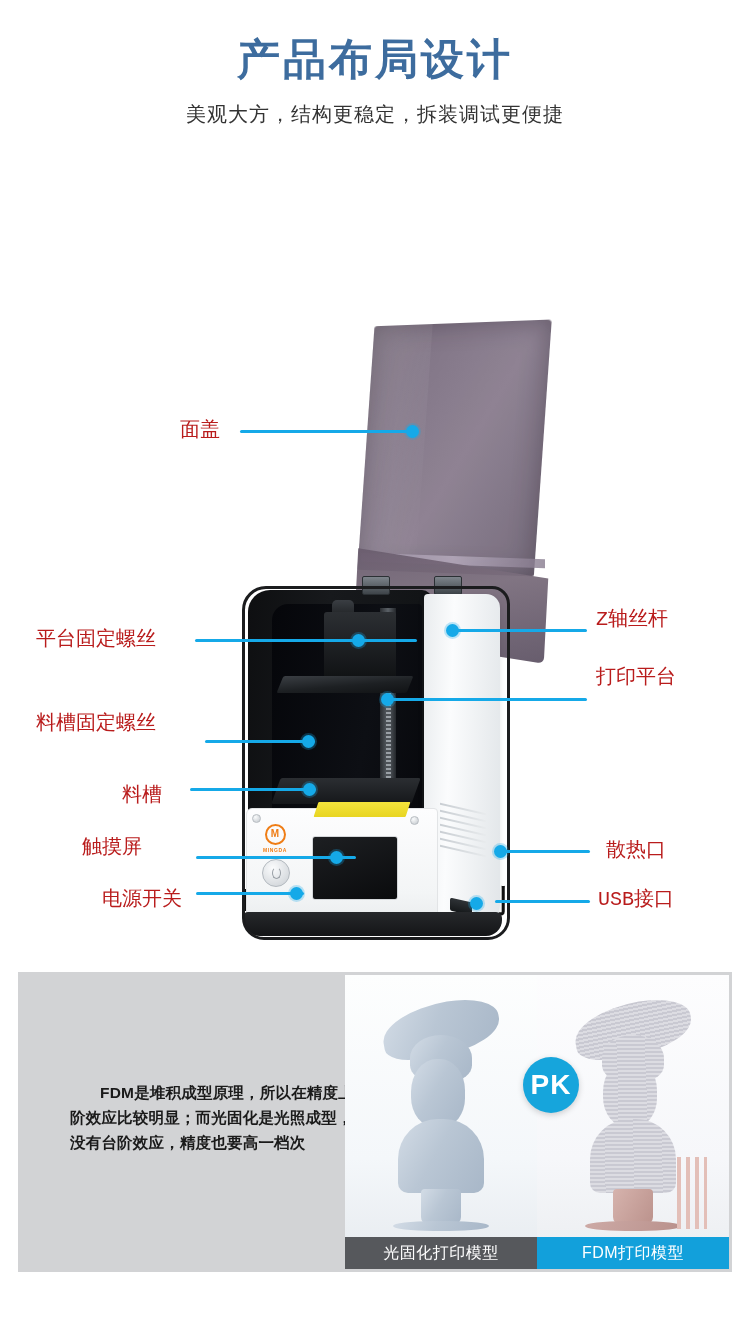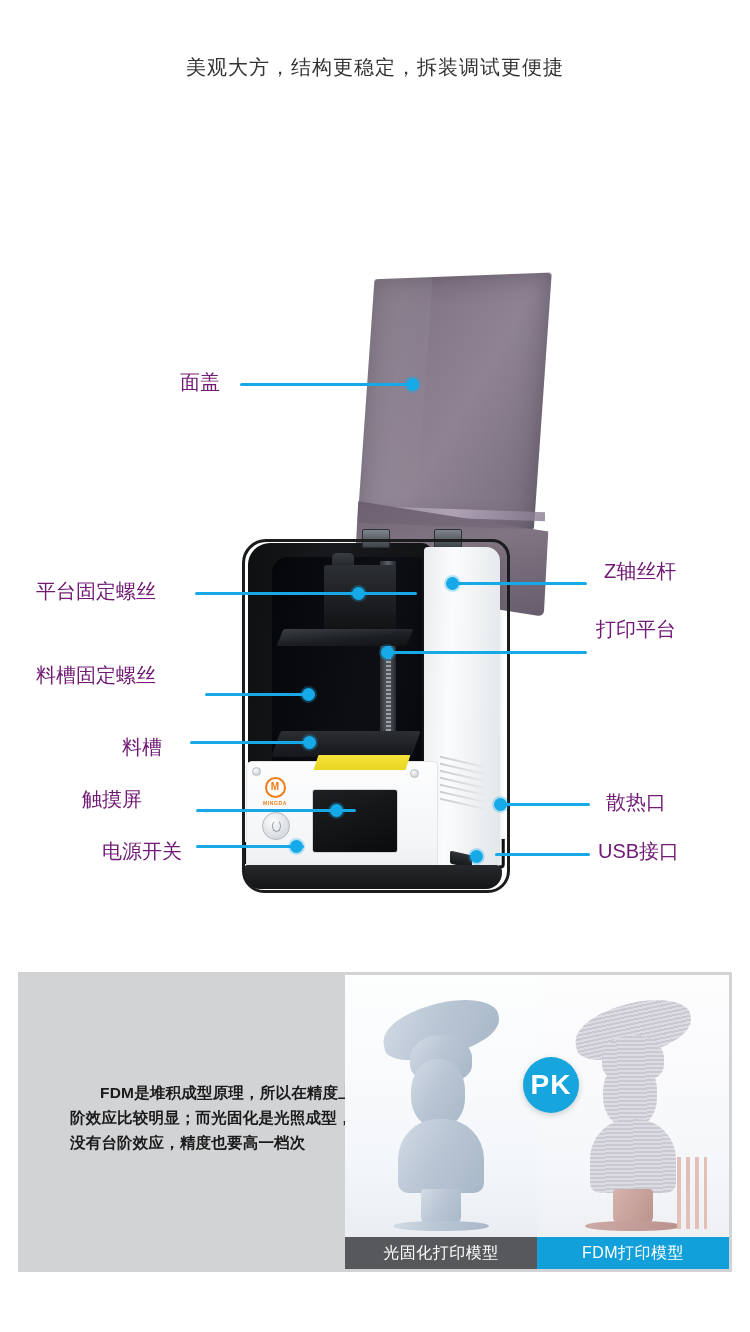--- a/index.html
+++ b/index.html
@@ -169,21 +169,21 @@
     background:linear-gradient(180deg,#2f3337,#15181a);
     transform:skewY(12deg);border-radius:2px;
   }
   .screw{
     position:absolute;width:7px;height:7px;border-radius:50%;
     background:radial-gradient(circle at 35% 30%,#fafbfc,#c2c7cc);
     border:1px solid #b8bdc2;
   }
 
   
-  .callout{position:absolute;font-size:20px;color:#701a75;white-space:nowrap;}
+  .callout{position:absolute;font-size:20px;color:#b91c1c;white-space:nowrap;font-family:Liberation Mono, monospace;}
   .leader{position:absolute;height:3px;background:#15a9e8;border-radius:2px;}
   .leader-dot{
     position:absolute;width:13px;height:13px;border-radius:50%;
     background:#15a9e8;box-shadow:0 0 0 2px rgba(21,169,232,.28);
   }
 
   
   .section-title{
     text-align:center;font-size:31px;font-weight:bold;color:#111;
     letter-spacing:1px;margin:0;padding-top:22px;
@@ -257,20 +257,21 @@
     display:flex;align-items:center;justify-content:center;
     color:#fff;font-size:16px;letter-spacing:.5px;
   }
   .caption.left{left:0;background:#56585c;}
   .caption.right{left:192px;background:#12a0db;}
 </style>
 </head>
 <body>
 
 <div class="header">
+  <h1 class="page-title">产品布局设计</h1>
   <p class="page-subtitle">美观大方，结构更稳定，拆装调试更便捷</p>
 </div>
 
 <div class="diagram">
 
   <div class="printer">
     <div class="lid"></div>
     <div class="lid-sheen"></div>
     <div class="lid-edge"></div>
     <div class="lid-fold"></div>
@@ -349,21 +350,21 @@
   <div class="leader" style="left:495px;top:772px;width:95px;"></div>
   <div class="leader-dot" style="left:470px;top:769px;"></div>
 
   <div class="callout" style="left:180px;top:288px;">面盖</div>
   <div class="callout" style="left:36px;top:497px;">平台固定螺丝</div>
   <div class="callout" style="left:36px;top:581px;">料槽固定螺丝</div>
   <div class="callout" style="left:122px;top:646px;margin-top:7px;">料槽</div>
   <div class="callout" style="left:82px;top:705px;">触摸屏</div>
   <div class="callout" style="left:102px;top:757px;">电源开关</div>
 
-  <div class="callout" style="left:596px;top:477px;margin-left:8px;">Z轴丝杆</div>
+  <div class="callout" style="left:596px;top:477px;">Z轴丝杆</div>
   <div class="callout" style="left:596px;top:535px;">打印平台</div>
   <div class="callout" style="left:606px;top:708px;">散热口</div>
   <div class="callout" style="left:598px;top:757px;">USB接口</div>
 </div>
 
 <h2 class="section-title">LCD和FDM的区别</h2>
 
 <div class="compare">
   <p class="compare-text">FDM是堆积成型原理，所以在精度上，台阶效应比较明显；而光固化是光照成型，故而没有台阶效应，精度也要高一档次</p>
 

